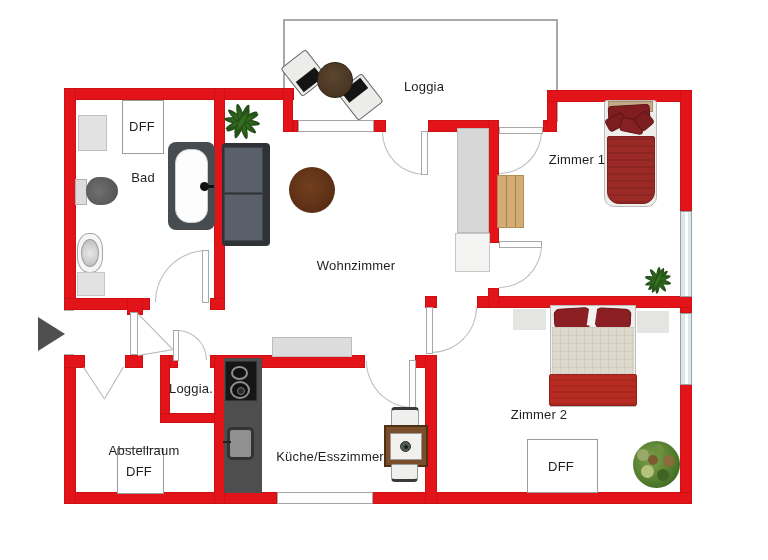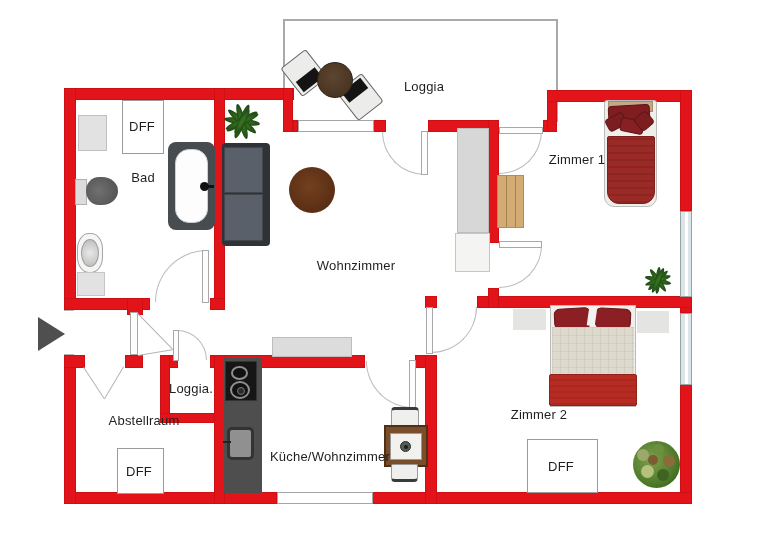--- a/index.html
+++ b/index.html
@@ -189,19 +189,19 @@
   <div style="position:absolute;left:38px;top:317px;width:0;height:0;
               border-top:17px solid transparent;border-bottom:17px solid transparent;
               border-left:27px solid #4f4f4f;"></div>
 
   <div class="label" style="left:424px;top:86px;">Loggia</div>
   <div class="label" style="left:143px;top:177px;">Bad</div>
   <div class="label" style="left:142px;top:126px;">DFF</div>
   <div class="label" style="left:356px;top:265px;">Wohnzimmer</div>
   <div class="label" style="left:577px;top:159px;">Zimmer 1</div>
   <div class="label" style="left:191px;top:388px;">Loggia.</div>
-  <div class="label" style="left:144px;top:420px;">Abstellraum</div>
+  <div class="label" style="left:144px;top:450px;">Abstellraum</div>
   <div class="label" style="left:139px;top:471px;">DFF</div>
-  <div class="label" style="left:330px;top:456px;">Küche/Wohnzimmer</div>
+  <div class="label" style="left:330px;top:456px;">Küche/Esszimmer</div>
   <div class="label" style="left:539px;top:414px;">Zimmer 2</div>
   <div class="label" style="left:561px;top:466px;">DFF</div>
 
 </div>
 
 </body></html>

